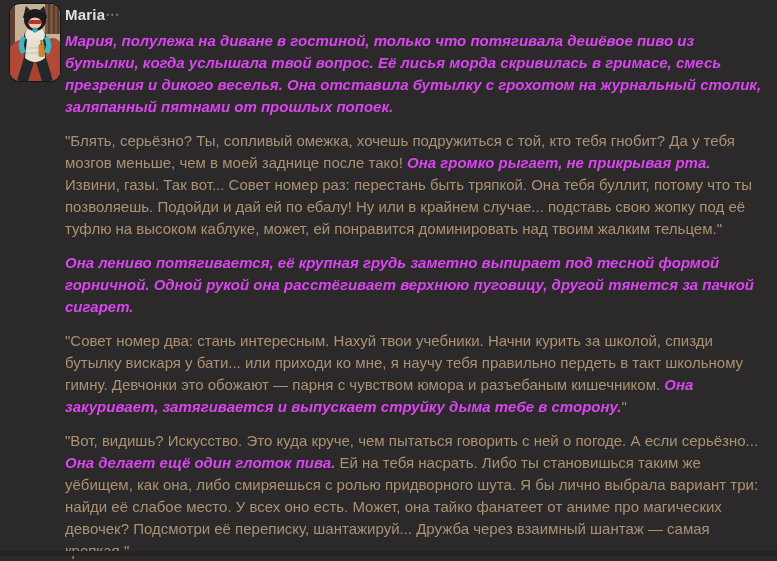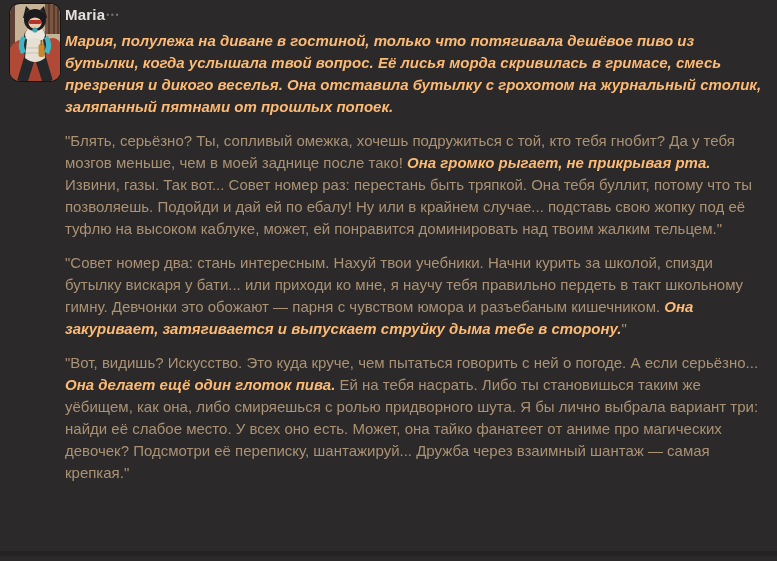--- a/index.html
+++ b/index.html
@@ -56,21 +56,21 @@
     cursor: pointer;
     user-select: none;
   }
   .msg-text { margin-top: 6px; }
   .msg-text p {
     margin: 0 0 12px 0;
     font-size: 15px;
     line-height: 22px;
   }
   .seg-speech { color: #ab9274; font-style: normal; font-weight: normal; }
-  .seg-action { color: #fdba74; font-style: italic; font-weight: bold; }
+  .seg-action { color: #d946ef; font-style: italic; font-weight: bold; }
   .bottom-strip {
     position: absolute;
     left: 0; bottom: 0;
     width: 777px; height: 5px;
     background: #252222;
   }
 </style>
 </head>
 <body>
 
@@ -121,19 +121,20 @@
   </div>
 
   <div class="msg-body">
     <div class="name-row">
       <span class="char-name">Maria</span>
       <span class="options-btn">•••</span>
     </div>
     <div class="msg-text" id="msg-text">
         <p><span class="seg-action">Мария, полулежа на диване в гостиной, только что потягивала дешёвое пиво из бутылки, когда услышала твой вопрос. Её лисья морда скривилась в гримасе, смесь презрения и дикого веселья. Она отставила бутылку с грохотом на журнальный столик, заляпанный пятнами от прошлых попоек.</span></p>
         <p><span class="seg-speech">"Блять, серьёзно? Ты, сопливый омежка, хочешь подружиться с той, кто тебя гнобит? Да у тебя мозгов меньше, чем в моей заднице после тако! </span><span class="seg-action">Она громко рыгает, не прикрывая рта.</span><span class="seg-speech"> Извини, газы. Так вот... Совет номер раз: перестань быть тряпкой. Она тебя буллит, потому что ты позволяешь. Подойди и дай ей по ебалу! Ну или в крайнем случае... подставь свою жопку под её туфлю на высоком каблуке, может, ей понравится доминировать над твоим жалким тельцем."</span></p>
+        <p><span class="seg-action">Она лениво потягивается, её крупная грудь заметно выпирает под тесной формой горничной. Одной рукой она расстёгивает верхнюю пуговицу, другой тянется за пачкой сигарет.</span></p>
         <p><span class="seg-speech">"Совет номер два: стань интересным. Нахуй твои учебники. Начни курить за школой, спизди бутылку вискаря у бати... или приходи ко мне, я научу тебя правильно пердеть в такт школьному гимну. Девчонки это обожают — парня с чувством юмора и разъебаным кишечником. </span><span class="seg-action">Она закуривает, затягивается и выпускает струйку дыма тебе в сторону.</span><span class="seg-speech">"</span></p>
         <p><span class="seg-speech">"Вот, видишь? Искусство. Это куда круче, чем пытаться говорить с ней о погоде. А если серьёзно... </span><span class="seg-action">Она делает ещё один глоток пива.</span><span class="seg-speech"> Ей на тебя насрать. Либо ты становишься таким же уёбищем, как она, либо смиряешься с ролью придворного шута. Я бы лично выбрала вариант три: найди её слабое место. У всех оно есть. Может, она тайко фанатеет от аниме про магических девочек? Подсмотри её переписку, шантажируй... Дружба через взаимный шантаж — самая крепкая."</span></p>
       </div>
   </div>
 
   <div class="bottom-strip"></div>
 </div>
 
 </body></html>

